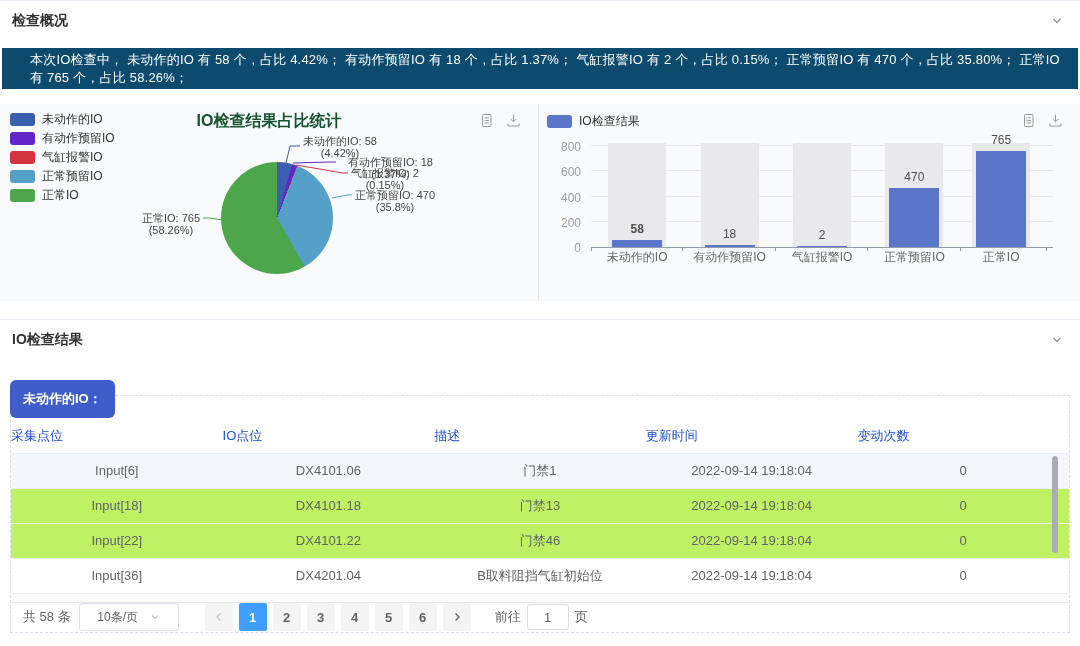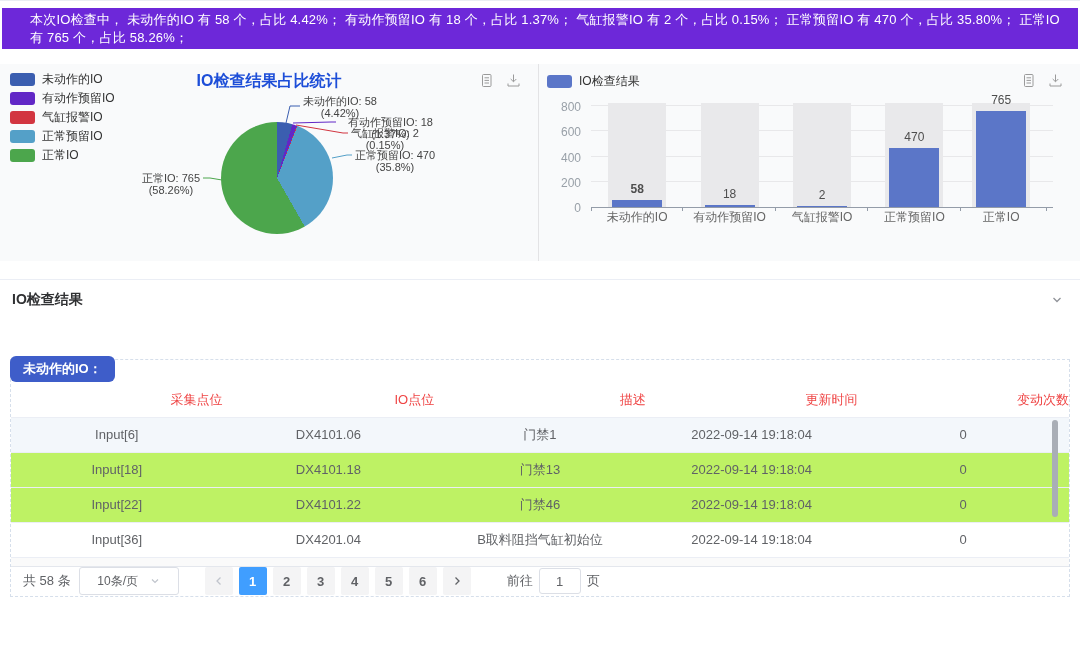--- a/index.html
+++ b/index.html
@@ -12,21 +12,21 @@
   .panel-2 { border-top: 1px solid #ebeef5; }
   .panel-1 { padding-bottom: 18px; }
 
   
   .banner { margin: 7px 2px 0; height: 41px; background: #4a6a90; color: #fff; font-size: 13px; display: flex; align-items: center; padding: 0 9px; letter-spacing: .2px; }
 
   
   .charts-row { display: flex; height: 197px; background: #f9fafb; margin-top: 15px; }
   .chart-card { position: relative; width: 538px; height: 197px; }
   .chart-card.right { width: 542px; border-left: 1px solid #e3e3e5; }
-  .chart-title { position: absolute; top: 7px; left: 0; right: 0; text-align: center; font-size: 16px; font-weight: bold; color: #1d4ed8; }
+  .chart-title { position: absolute; top: 7px; left: 0; right: 0; text-align: center; font-size: 16px; font-weight: bold; color: #14532d; }
   .toolbox { position: absolute; top: 9px; right: 17px; display: flex; gap: 12px; }
   .toolbox svg { cursor: pointer; }
 
   
   .pie-legend { position: absolute; top: 9px; left: 10px; display: flex; flex-direction: column; gap: 6px; }
   .legend-item { display: flex; align-items: center; gap: 7px; font-size: 12px; color: #333; height: 13px; cursor: pointer; }
   .legend-sw { width: 25px; height: 13px; border-radius: 3px; flex: 0 0 auto; }
   .pie { position: absolute; left: 221px; top: 58px; width: 112px; height: 112px; border-radius: 50%; }
   .leaders { position: absolute; inset: 0; pointer-events: none; }
   .pie-label { position: absolute; font-size: 11px; line-height: 12px; color: #444; white-space: nowrap; text-align: center; }
@@ -39,48 +39,54 @@
   .ytick { position: absolute; left: 8px; width: 34px; text-align: right; font-size: 12px; color: #99a0a8; height: 14px; line-height: 14px; }
   .band { position: absolute; bottom: 0; height: 104px; }
   .bgcol { position: absolute; bottom: 0; left: 50%; transform: translateX(-50%); width: 58px; height: 104px; background: #e9e9eb; }
   .bar { position: absolute; bottom: 0; left: 50%; transform: translateX(-50%); width: 50px; cursor: pointer; }
   .bar-val { position: absolute; left: 0; right: 0; text-align: center; font-size: 12px; color: #4e4e4e; }
   .xlab { position: absolute; top: 106px; left: 0; right: 0; text-align: center; font-size: 12px; color: #666; }
   .xtick { position: absolute; top: 104px; right: 0; width: 1px; height: 4px; background: #949ca8; }
   .xtick.first { left: 0; right: auto; }
 
   
-  .filter-btn { display: block; margin: 36px 0 0 10px; position: relative; z-index: 2; background: #3e5dc9; color: #fff; font-size: 13px; font-weight: bold; border: none; border-radius: 6px; height: 26px; padding: 4px 13px; cursor: pointer; font-family: inherit; }
+  .filter-btn { display: block; margin: 20px 0 0 10px; position: relative; z-index: 2; background: #3e5dc9; color: #fff; font-size: 13px; font-weight: bold; border: none; border-radius: 6px; height: 38px; padding: 4px 13px; cursor: pointer; font-family: inherit; }
   .dashed-box { margin: -23px 10px 0; border: 1px dashed #d6dfeb; position: relative; padding-top: 24px; background: #fff; }
 
   table { width: 100%; border-collapse: collapse; table-layout: fixed; }
-  th { height: 33px; font-size: 13px; font-weight: normal; color: #ef4444; text-align: right; border-bottom: 1px solid #ebeef5; cursor: pointer; }
+  th { height: 33px; font-size: 13px; font-weight: normal; color: #1d4ed8; text-align: left; border-bottom: 1px solid #ebeef5; cursor: pointer; }
   td { height: 35px; font-size: 13px; color: #606266; text-align: center; border-bottom: 1px solid #ebeef5; overflow: hidden; white-space: nowrap; }
   tr.row-hl { background: #f3f7fb; }
   tr.row-stripe { background: #bef264; }
   .sliver { height: 9px; background: #fafafa; border-bottom: 1px solid #e4e7ed; }
   .scroll-thumb { position: absolute; right: 11px; top: 60px; width: 6px; height: 97px; background: #a9aeb6; border-radius: 3px; cursor: pointer; }
 
   
   .pagination { height: 29px; display: flex; align-items: center; padding: 0 12px; font-size: 13px; color: #606266; gap: 8px; }
   .pg-select { width: 100px; height: 28px; border: 1px solid #dcdfe6; border-radius: 3px; display: flex; align-items: center; justify-content: center; gap: 12px; font-size: 12px; color: #606266; background: #fff; cursor: pointer; }
   .pg-group { display: flex; align-items: center; gap: 6px; margin-left: 18px; }
   .pg-btn { min-width: 28px; height: 28px; border: none; border-radius: 2px; background: #f4f4f5; color: #606266; font-size: 13px; font-weight: 600; cursor: pointer; display: flex; align-items: center; justify-content: center; font-family: inherit; }
   .pg-btn.active { color: #fff; }
-  .pg-goto { display: flex; align-items: center; gap: 6px; margin-left: 28px; }
+  .pg-goto { display: flex; align-items: center; gap: 6px; margin-left: 16px; }
   .pg-input { width: 42px; height: 26px; border: 1px solid #dcdfe6; border-radius: 3px; text-align: center; font-size: 13px; color: #606266; font-family: inherit; }
 </style>
 </head>
 <body>
 
 <div class="page">
 
   <section class="panel-1">
-
-    <div class="banner" id="banner" style="background: #6d28d9; padding-left: 28px;">
+    <header class="collapse-header">
+      <span class="collapse-title">检查概况</span>
+      <svg width="14" height="14" viewBox="0 0 14 14">
+        <polyline points="3.5,5 7,8.5 10.5,5" fill="none" stroke="#909399" stroke-width="1.3"></polyline>
+      </svg>
+    </header>
+
+    <div class="banner" id="banner" style="background: #0c4a6e; padding-left: 28px;">
       <span>本次IO检查中， 未动作的IO 有 58 个，占比 4.42%； 有动作预留IO 有 18 个，占比 1.37%； 气缸报警IO 有 2 个，占比 0.15%； 正常预留IO 有 470 个，占比 35.80%； 正常IO 有 765 个，占比 58.26%；</span>
     </div>
 
     <div class="charts-row">
 
       <div class="chart-card" id="pie-card">
         <div class="pie-legend" id="pie-legend">
             <div class="legend-item">
               <span class="legend-sw" style="background: rgb(59, 94, 176);"></span>
               <span>未动作的IO</span>

